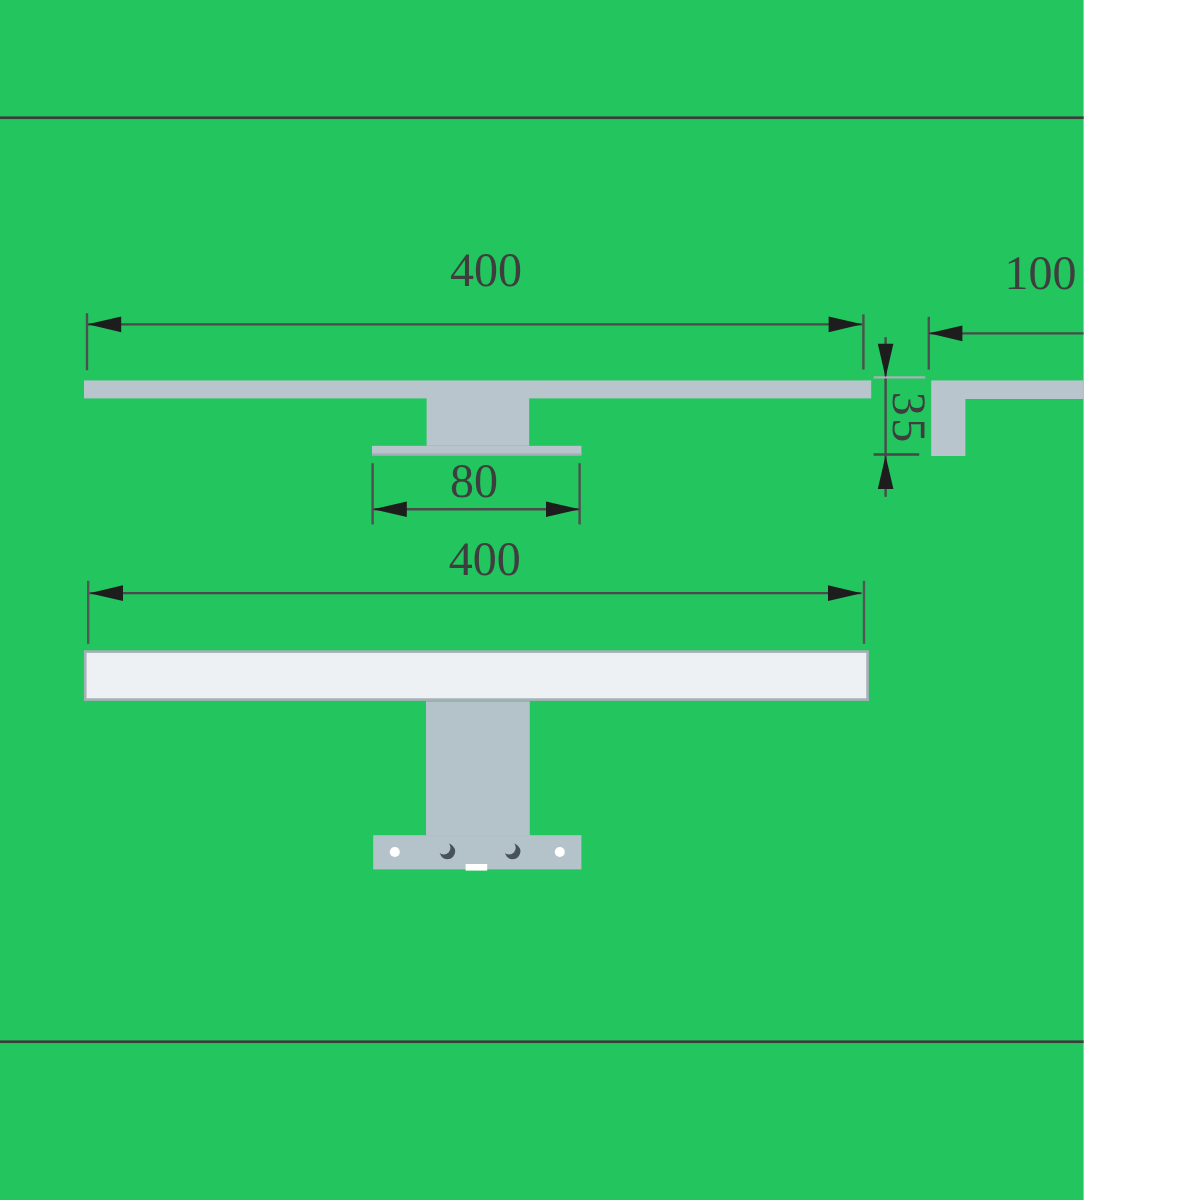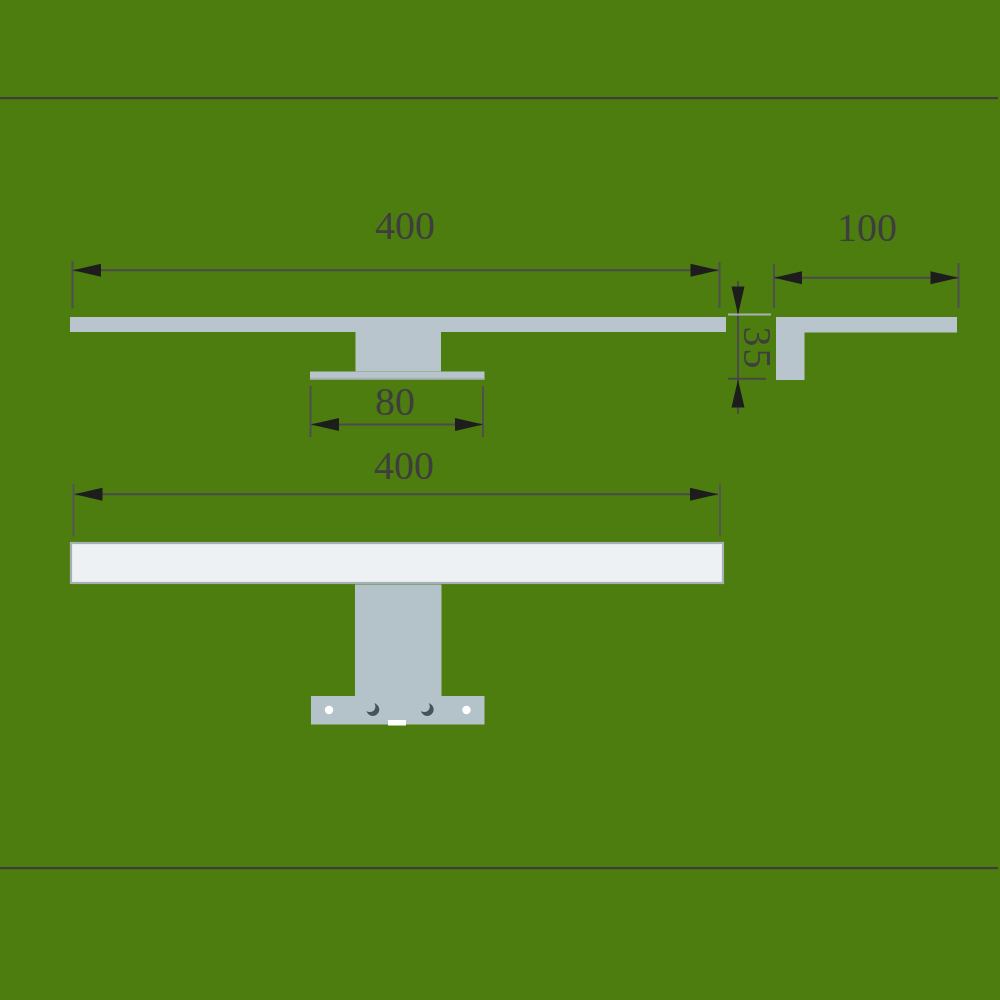--- a/index.html
+++ b/index.html
@@ -1,16 +1,16 @@
 <!DOCTYPE html>
 <html><head>
 <meta charset="utf-8">
 <style>
   html,body{margin:0;padding:0;background:#ffffff;}
-  #page{position:relative;width:1000px;height:1000px;background:#4d7c0f;overflow:hidden;}
+  #page{position:relative;width:903px;height:1000px;background:#22c55e;overflow:hidden;}
   svg{display:block;}
   text{font-family:"Liberation Serif", serif;fill:#3e3e3e;}
 </style>
 </head>
 <body>
 <div id="page">
 <svg width="1000" height="1000" viewBox="0 0 1000 1000">
 
   <rect x="0" y="97" width="998" height="2.2" fill="#3d3d3d"></rect>
   <rect x="0" y="867" width="998" height="2.2" fill="#3d3d3d"></rect>

